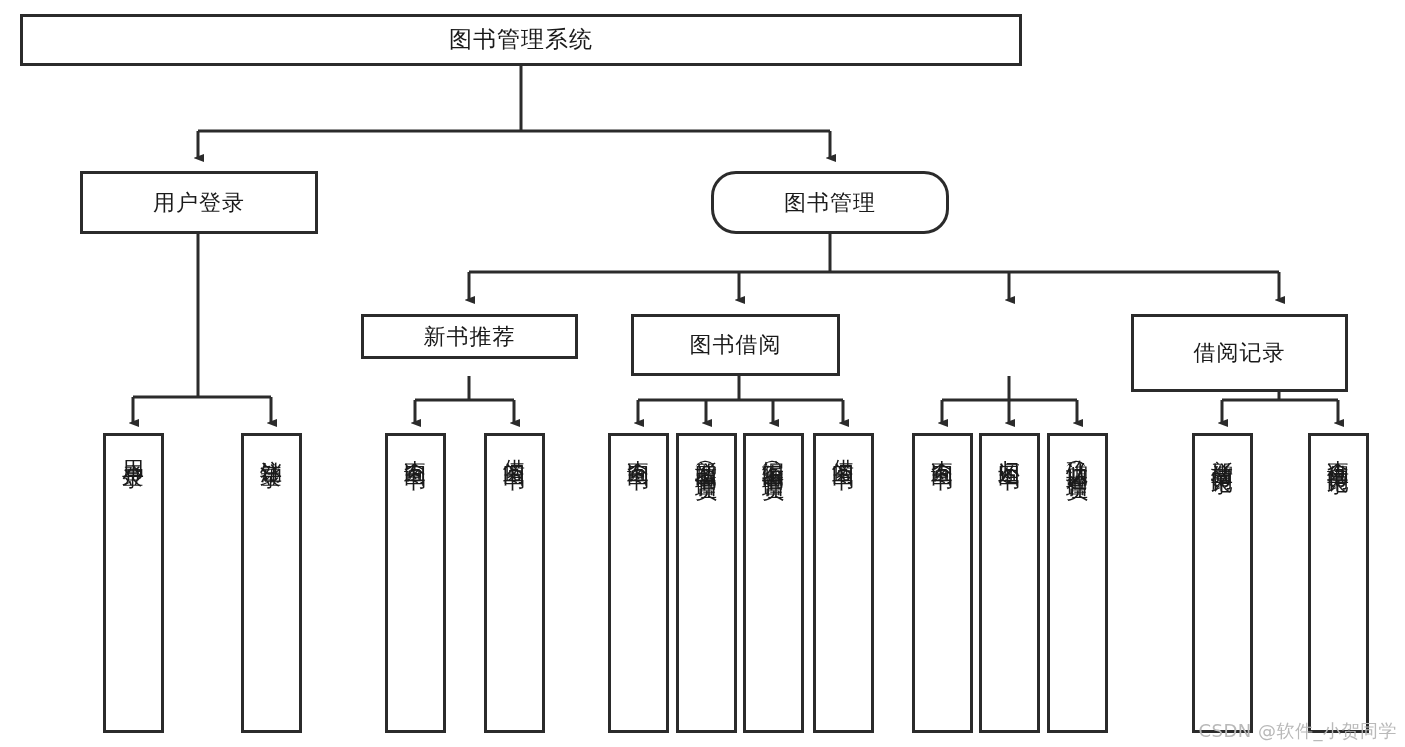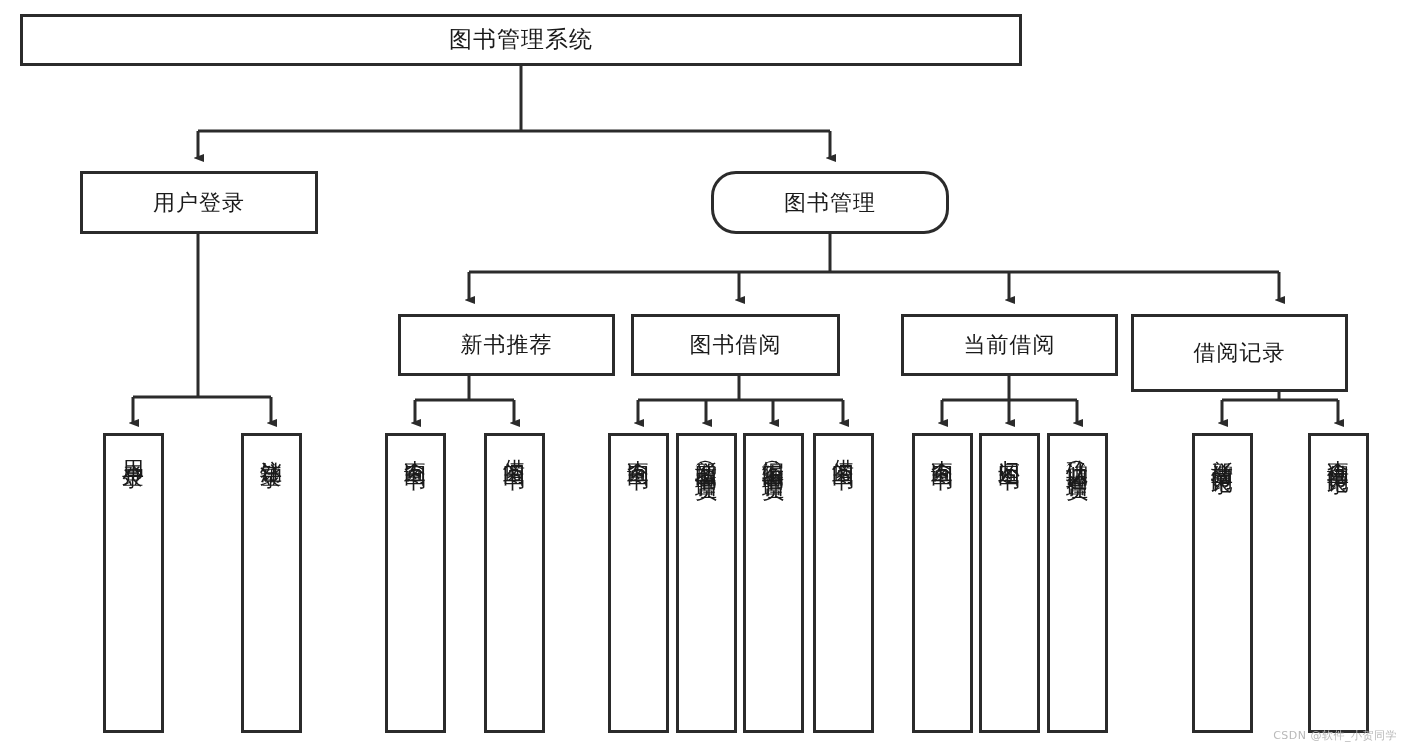--- a/index.html
+++ b/index.html
@@ -60,21 +60,21 @@
   }
   .node.root .label { font-size: 23px; }
   .node.lvl2 .label { font-size: 22px; }
   .node.lvl3 .label { font-size: 22px; }
 
   .watermark {
     position: absolute;
     right: 8px;
     bottom: 4px;
     color: #b9b9b9;
-    font-size: 11px;
+    font-size: 18px;
     letter-spacing: 0.5px;
     z-index: 9;
     white-space: nowrap;
     font-family: "DejaVu Sans", "Liberation Sans", sans-serif;
   }
 </style>
 </head>
 <body>
 
 <div id="canvas">
@@ -133,29 +133,26 @@
     <span class="label">图书管理系统</span>
   </div>
 
   <div class="node lvl2" style="left:80px; top:171px; width:238px; height:63px;">
     <span class="label">用户登录</span>
   </div>
   <div class="node lvl2" style="left:711px; top:171px; width:238px; height:63px;border-radius:25px;">
     <span class="label">图书管理</span>
   </div>
 
-  <div class="node lvl3" style="left:361px; top:314px; width:217px; height:62px;margin-left:37px;">
+  <div class="node lvl3" style="left:361px; top:314px; width:217px; height:45px;">
     <span class="label">新书推荐</span>
   </div>
   <div class="node lvl3" style="left:631px; top:314px; width:209px; height:62px;">
     <span class="label">图书借阅</span>
   </div>
-  <div class="node lvl3" style="left:901px; top:314px; width:217px; height:62px;">
-    <span class="label">当前借阅</span>
-  </div>
   <div class="node lvl3" style="left:1131px; top:314px; width:217px; height:78px;">
     <span class="label">借阅记录</span>
   </div>
 
   <div class="node vert" style="left:103px; top:433px; width:61px; height:300px;">
     <span class="label">用户登录</span>
   </div>
   <div class="node vert" style="left:241px; top:433px; width:61px; height:300px;">
     <span class="label">注销登录</span>
   </div>

